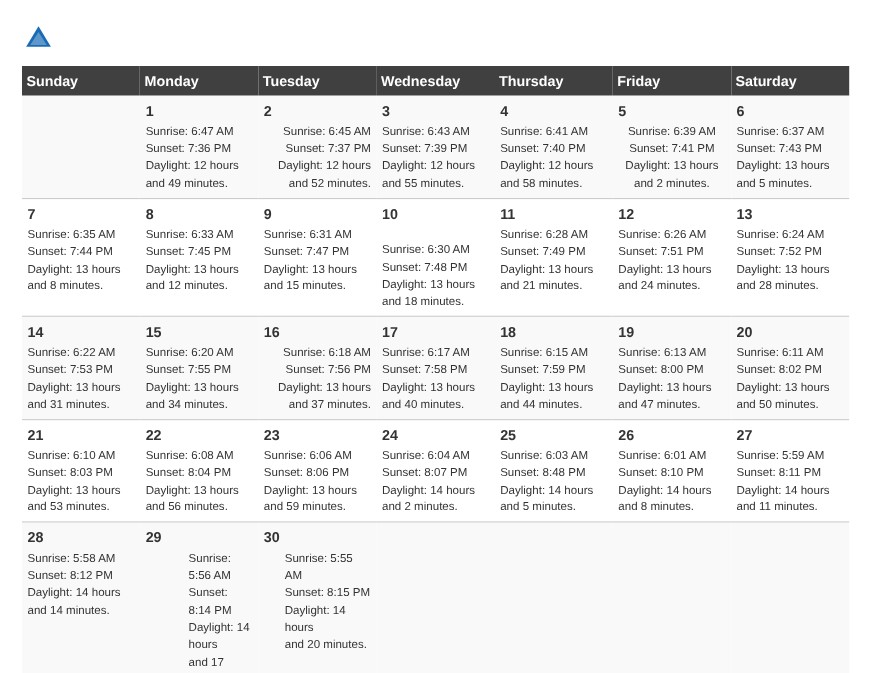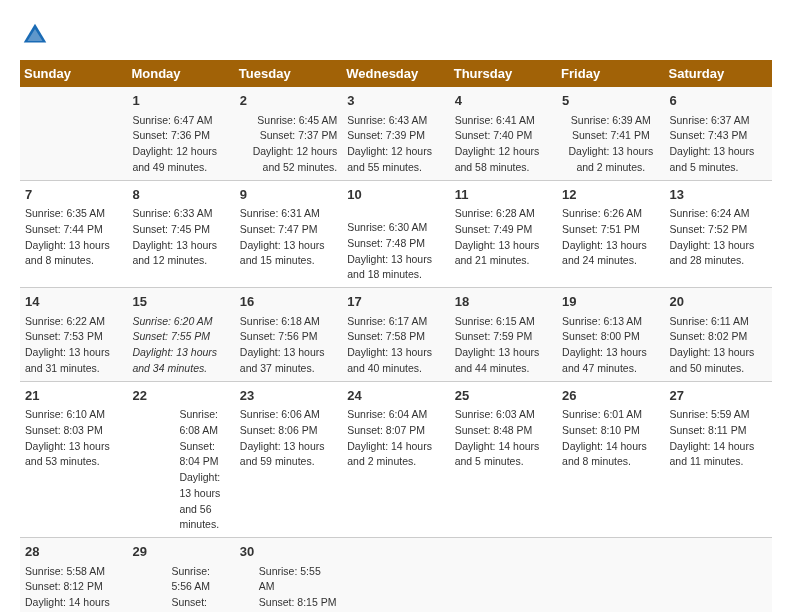--- a/index.html
+++ b/index.html
@@ -51,21 +51,21 @@
     .subtitle {
       font-size: 16px;
       color: #333;
     }
     table {
       width: 100%;
       border-collapse: collapse;
       font-size: 11px;
     }
     thead tr {
-      background-color: #a16207;
+      background-color: #404040;
       color: #fff;
     }
     thead th {
       padding: 6px 4px;
       text-align: left;
       font-size: 13px;
       font-weight: bold;
     }
     tbody tr {
       border-bottom: 1px solid #ccc;
@@ -227,28 +227,28 @@
       <tr>
         <td>
           <span class="day-number">14</span>
           <div class="day-info" style="white-space: pre-line;">Sunrise: 6:22 AM
 Sunset: 7:53 PM
 Daylight: 13 hours
 and 31 minutes.</div>
         </td>
         <td>
           <span class="day-number">15</span>
-          <div class="day-info" style="white-space: pre-line; font-style: italic;">Sunrise: 6:20 AM
+          <div class="day-info" style="white-space: pre-line;">Sunrise: 6:20 AM
 Sunset: 7:55 PM
 Daylight: 13 hours
 and 34 minutes.</div>
         </td>
         <td>
           <span class="day-number">16</span>
-          <div class="day-info" style="white-space: pre-line;">Sunrise: 6:18 AM
+          <div class="day-info" style="white-space: pre-line; text-align: right;">Sunrise: 6:18 AM
 Sunset: 7:56 PM
 Daylight: 13 hours
 and 37 minutes.</div>
         </td>
         <td>
           <span class="day-number">17</span>
           <div class="day-info" style="white-space: pre-line;">Sunrise: 6:17 AM
 Sunset: 7:58 PM
 Daylight: 13 hours
 and 40 minutes.</div>
@@ -278,21 +278,21 @@
       <tr>
         <td>
           <span class="day-number">21</span>
           <div class="day-info" style="white-space: pre-line;">Sunrise: 6:10 AM
 Sunset: 8:03 PM
 Daylight: 13 hours
 and 53 minutes.</div>
         </td>
         <td>
           <span class="day-number">22</span>
-          <div class="day-info" style="white-space: pre-line; margin-left: 47px;">Sunrise: 6:08 AM
+          <div class="day-info" style="white-space: pre-line;">Sunrise: 6:08 AM
 Sunset: 8:04 PM
 Daylight: 13 hours
 and 56 minutes.</div>
         </td>
         <td>
           <span class="day-number">23</span>
           <div class="day-info" style="white-space: pre-line;">Sunrise: 6:06 AM
 Sunset: 8:06 PM
 Daylight: 13 hours
 and 59 minutes.</div>

